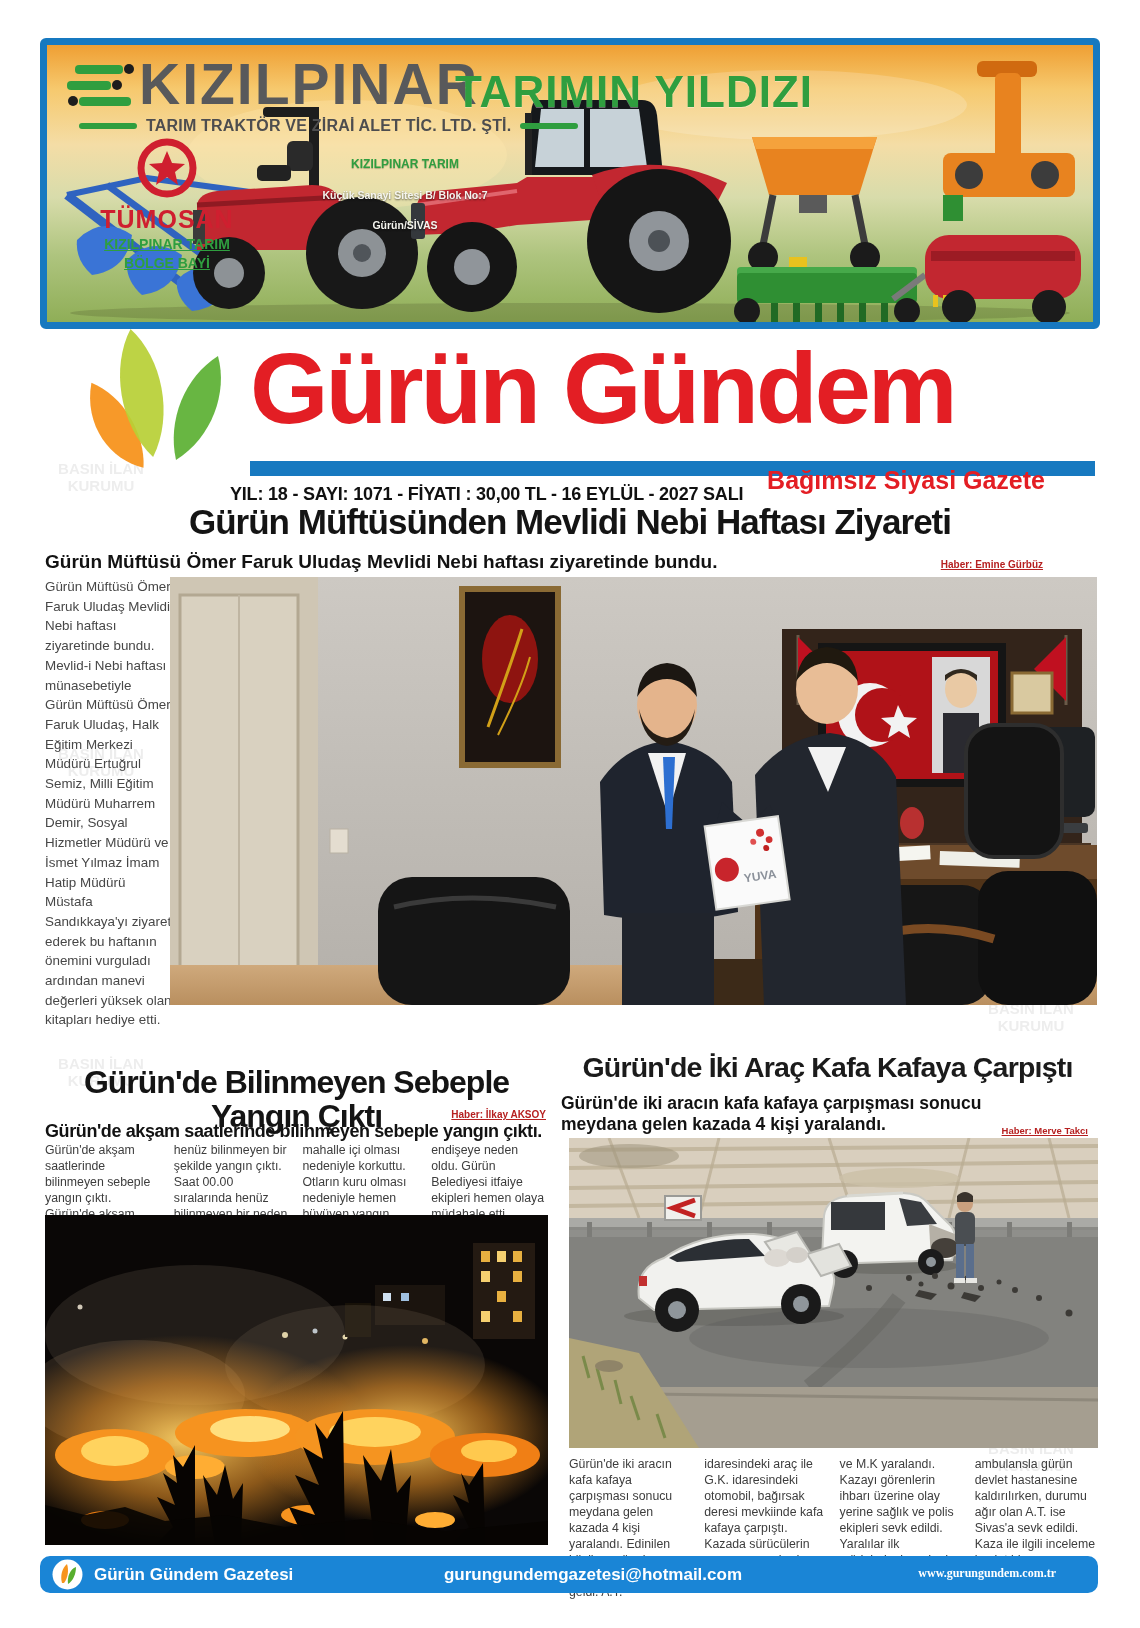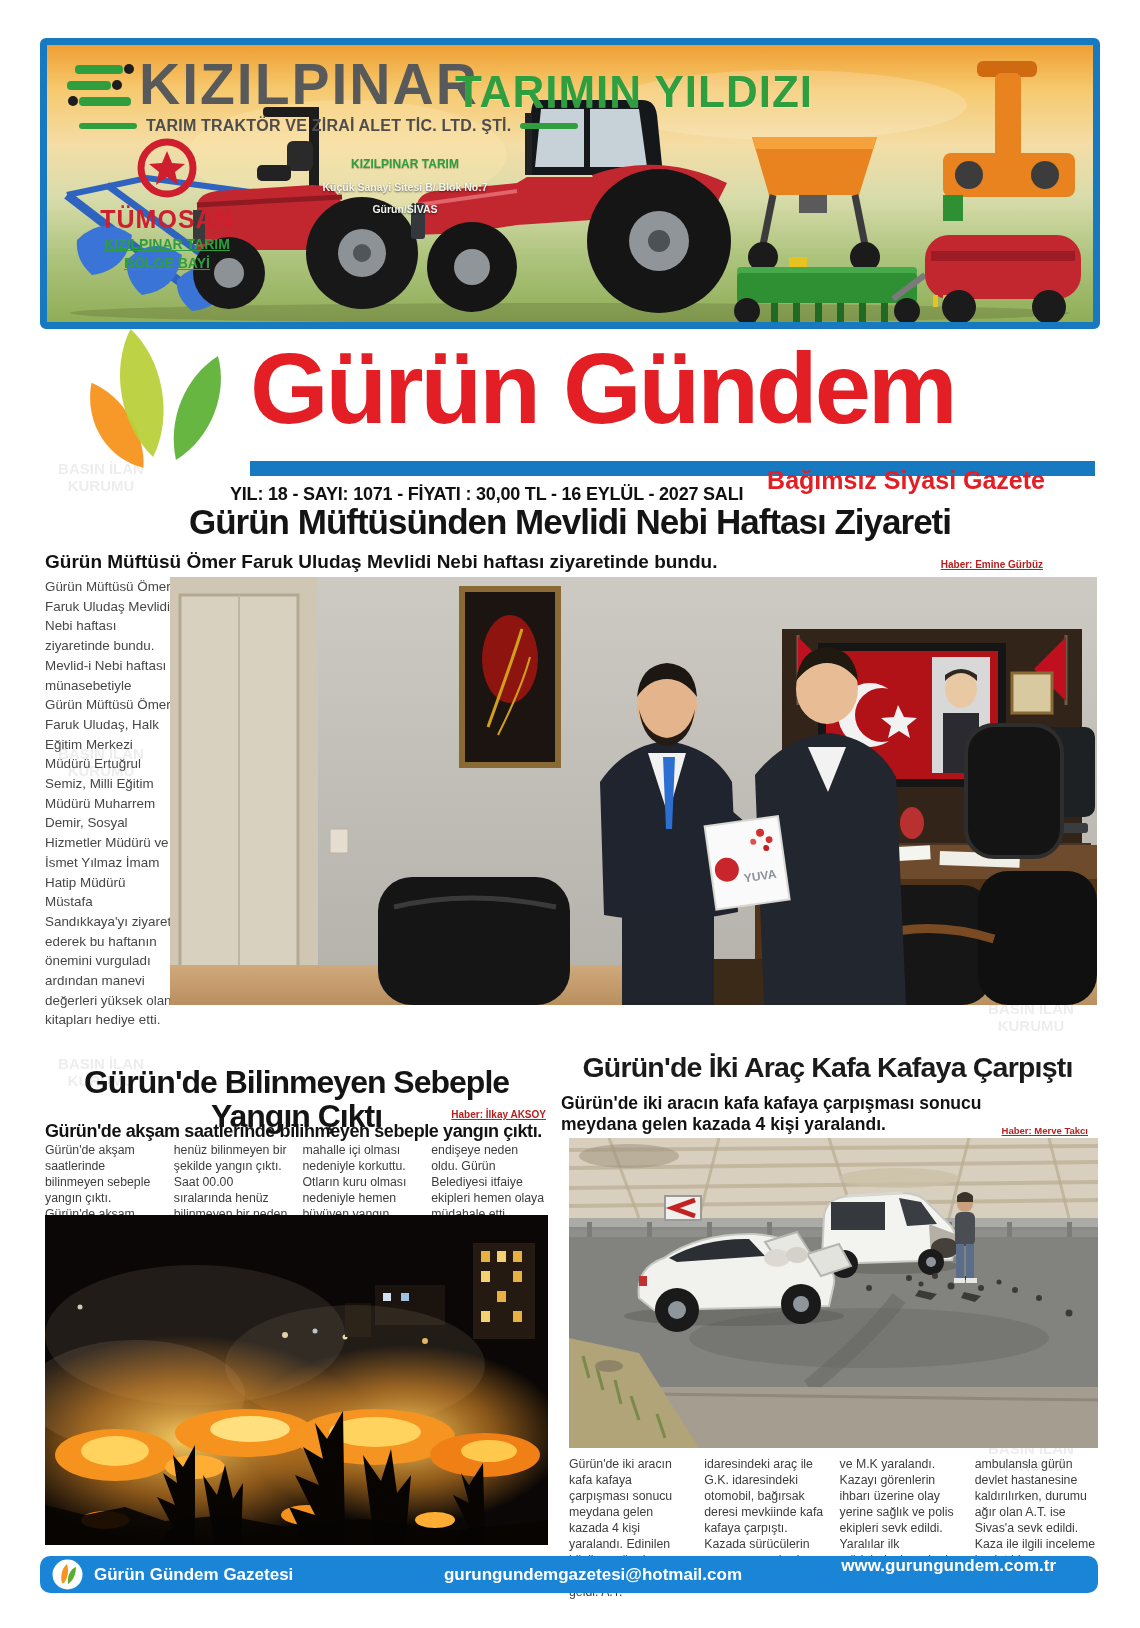--- a/index.html
+++ b/index.html
@@ -19,21 +19,21 @@
              color:#4d4d4f;font-weight:bold;font-size:16px;letter-spacing:.2px;}
   .brand-sub .rule{height:6px;width:58px;background:#2f9e3f;border-radius:3px;}
   .slogan{position:absolute;left:408px;top:22px;font-size:44px;font-weight:bold;color:#2f9e3f;letter-spacing:1px;
           text-shadow:0 1px 0 rgba(255,255,255,.35);}
   .tumosan{position:absolute;left:30px;top:92px;width:180px;text-align:center;}
   .tumosan-name{font-size:25px;font-weight:bold;color:#cf1f2f;letter-spacing:1px;margin-top:2px;}
   .tumosan-l1{font-size:14px;font-weight:bold;color:#2f9e3f;text-decoration:underline;margin-top:2px;}
   .tumosan-l2{font-size:14px;font-weight:bold;color:#2f9e3f;text-decoration:underline;margin-top:3px;}
   .banner-address{position:absolute;left:268px;top:112px;width:180px;text-align:center;}
   .addr-title{font-size:12px;font-weight:bold;color:#2f9e3f;text-shadow:0 1px 1px rgba(0,0,0,.25);}
-  .addr-line{font-size:10.5px;font-weight:bold;color:#f5f5ef;text-shadow:0 1px 2px rgba(0,0,0,.6);margin-top:10px;}
+  .addr-line{font-size:10.5px;font-weight:bold;color:#f5f5ef;text-shadow:0 1px 2px rgba(0,0,0,.6);margin-top:18px;}
   
   .mast-logo{position:absolute;left:42px;top:324px;}
   .mast-title{position:absolute;left:250px;top:338px;font-size:101px;font-weight:bold;color:#e31e24;
               letter-spacing:-3px;line-height:1;white-space:nowrap;}
   .mast-bar{position:absolute;left:250px;top:461px;width:845px;height:15px;background:#1779c0;}
   .mast-tagline{position:absolute;right:95px;top:466px;font-size:25px;font-weight:bold;color:#e31e24;}
   .mast-info{position:absolute;left:230px;top:484px;font-size:18px;font-weight:bold;color:#101010;letter-spacing:-.2px;}
   
   .a1-headline{position:absolute;left:0;top:502px;width:1140px;text-align:center;font-size:35px;font-weight:bold;
                color:#141414;letter-spacing:-1px;}
@@ -59,21 +59,21 @@
   .a3-subhead{position:absolute;left:4px;top:58px;width:500px;font-size:17.5px;font-weight:bold;color:#121212;line-height:1.18;}
   .a3-byline{position:absolute;right:10px;top:90px;font-size:9.5px;}
   .photo3{position:absolute;left:12px;top:103px;width:529px;height:310px;display:block;}
   .a3-cols{position:absolute;left:12px;top:422px;width:529px;}
   
   .footer{position:absolute;left:40px;top:1556px;width:1058px;height:37px;background:#1a85d6;border-radius:10px;
           color:#fff;font-weight:bold;}
   .footer-logo{position:absolute;left:12px;top:3px;}
   .f-left{position:absolute;left:54px;top:9px;font-size:17px;}
   .f-center{position:absolute;left:0;top:9px;width:100%;text-align:center;font-size:17px;margin-left:24px;}
-  .f-right{position:absolute;right:42px;top:0;font-size:17px;}
+  .f-right{position:absolute;right:42px;top:10px;font-size:12px;font-family:Liberation Serif, serif;}
 </style>
 </head>
 <body>
 
 <div id="page">
 
   <span class="wm" style="left:55px;top:460px;">BASIN İLAN KURUMU</span>
   <span class="wm" style="left:985px;top:290px;">BASIN İLAN KURUMU</span>
   <span class="wm" style="left:55px;top:745px;">BASIN İLAN KURUMU</span>
   <span class="wm" style="left:985px;top:630px;">BASIN İLAN KURUMU</span>

